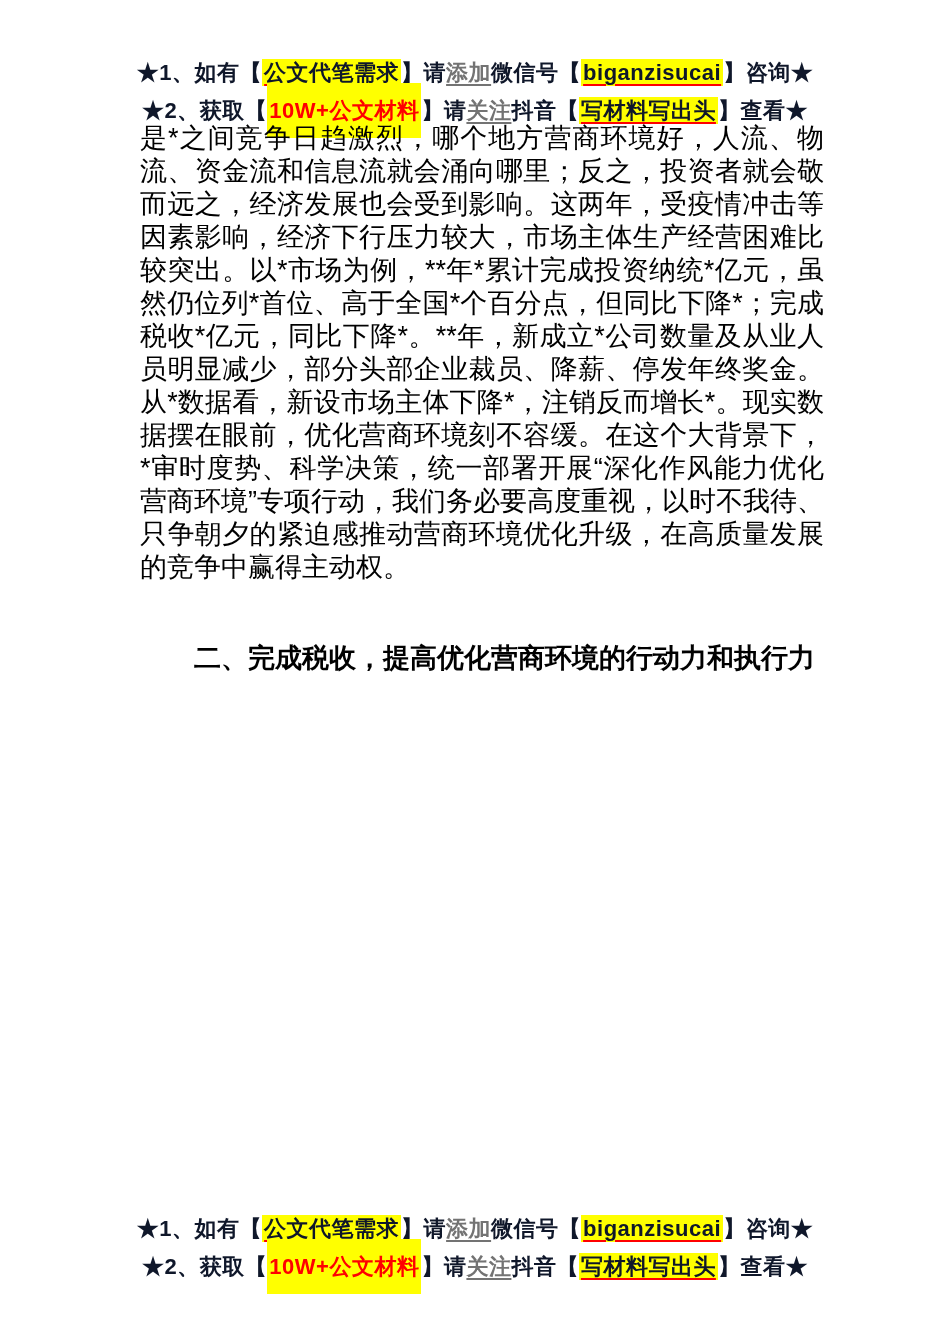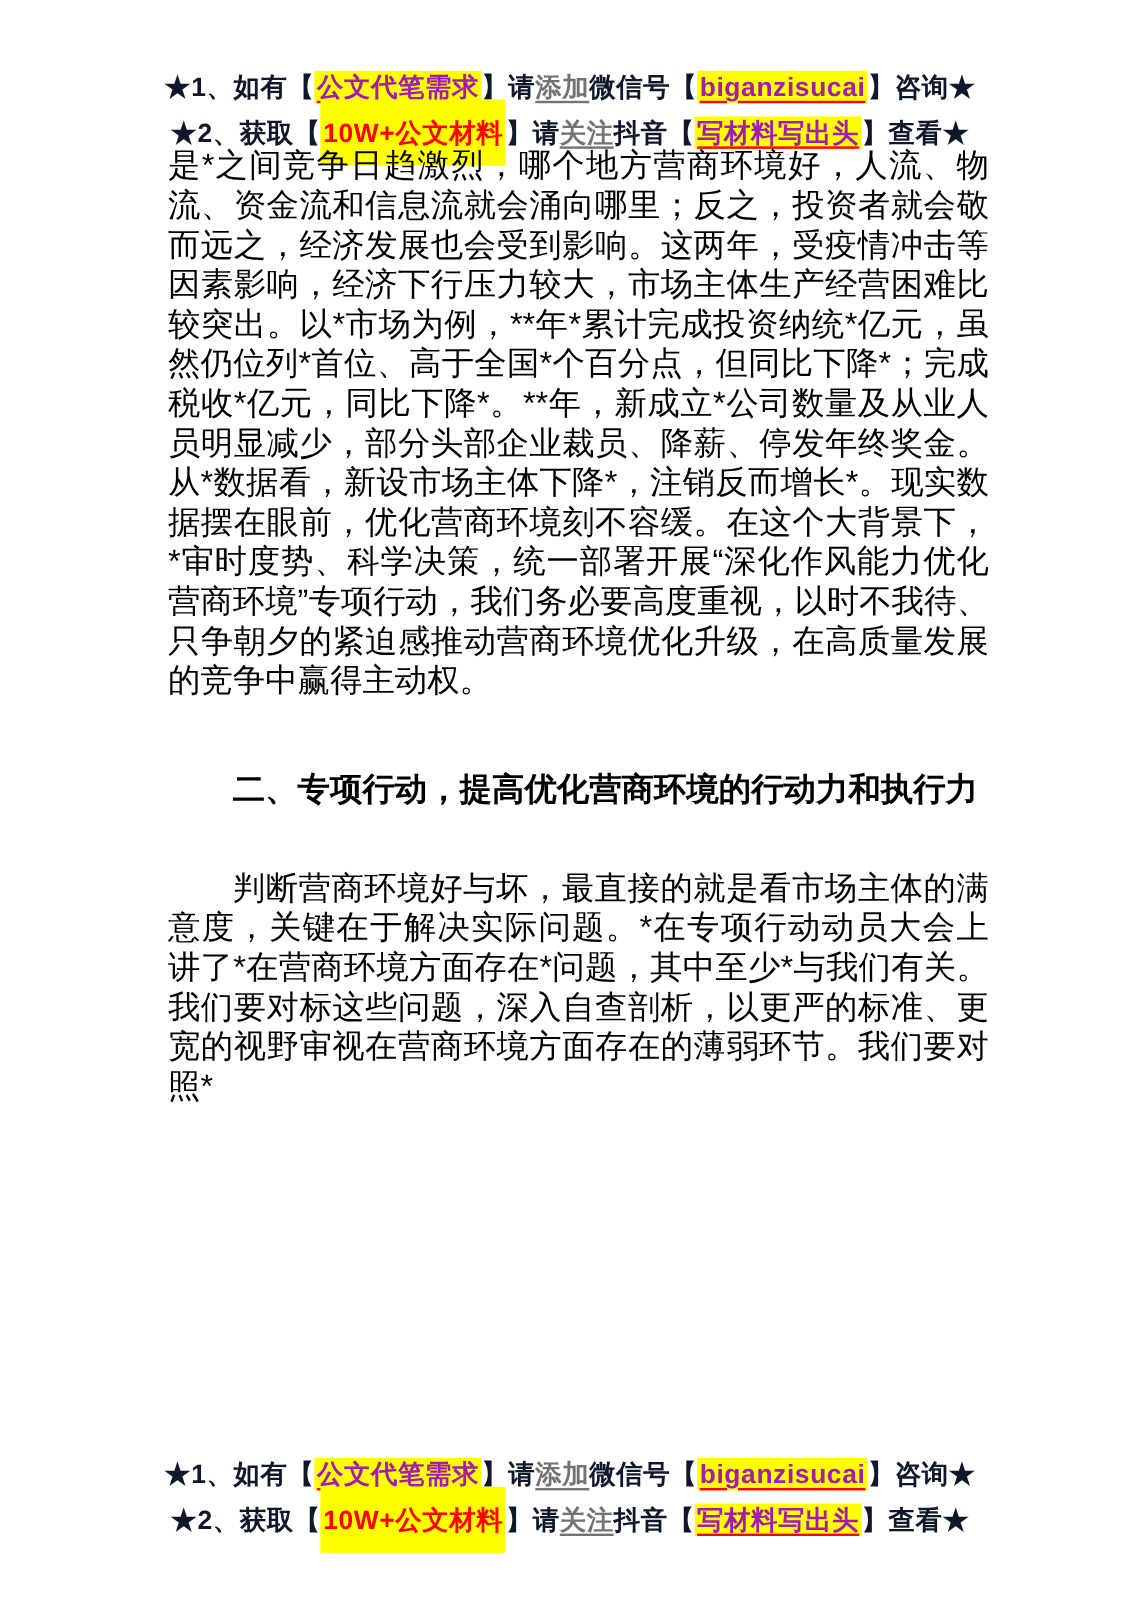--- a/index.html
+++ b/index.html
@@ -38,21 +38,21 @@
     text-decoration: underline;
     text-decoration-thickness: 2px;
     text-underline-offset: 4px;
   }
   .seg-highlight-red {
     color: #ff0000;
     background: #ffff00;
     padding: 15px 2px;
   }
   .seg-highlight-red-underline {
-    color: #a21caf;
+    color: #0f172a;
     background: #ffff00;
     padding: 1px 2px;
     text-decoration: underline;
     text-decoration-color: #ff0000;
     text-decoration-thickness: 2px;
     text-underline-offset: 4px;
   }
   
   .doc-body {
     position: absolute;
@@ -89,23 +89,22 @@
 <div class="page">
 
   <div class="banner header-banner" id="header-banner">
       <div class="banner-line"><span class="seg seg-plain">★1、如有【</span><span class="seg seg-highlight-red-underline">公文代笔需求</span><span class="seg seg-plain">】请</span><span class="seg seg-underline">添加</span><span class="seg seg-plain">微信号【</span><span class="seg seg-highlight-red-underline">biganzisucai</span><span class="seg seg-plain">】咨询★</span></div>
       <div class="banner-line"><span class="seg seg-plain">★2、获取【</span><span class="seg seg-highlight-red">10W+公文材料</span><span class="seg seg-plain">】请</span><span class="seg seg-underline">关注</span><span class="seg seg-plain">抖音【</span><span class="seg seg-highlight-red-underline">写材料写出头</span><span class="seg seg-plain">】查看★</span></div>
     </div>
 
   <div class="doc-body">
     <p class="para continuation">是*之间竞争日趋激烈，哪个地方营商环境好，人流、物流、资金流和信息流就会涌向哪里；反之，投资者就会敬而远之，经济发展也会受到影响。这两年，受疫情冲击等因素影响，经济下行压力较大，市场主体生产经营困难比较突出。以*市场为例，**年*累计完成投资纳统*亿元，虽然仍位列*首位、高于全国*个百分点，但同比下降*；完成税收*亿元，同比下降*。**年，新成立*公司数量及从业人员明显减少，部分头部企业裁员、降薪、停发年终奖金。从*数据看，新设市场主体下降*，注销反而增长*。现实数据摆在眼前，优化营商环境刻不容缓。在这个大背景下，*审时度势、科学决策，统一部署开展“深化作风能力优化营商环境”专项行动，我们务必要高度重视，以时不我待、只争朝夕的紧迫感推动营商环境优化升级，在高质量发展的竞争中赢得主动权。</p>
 
-    <p class="para heading">二、专项行动，提高优化营商环境的行动力和执行力</p>
+    <p class="para heading">二、完成税收，提高优化营商环境的行动力和执行力</p>
 
-    <p class="para indented">判断营商环境好与坏，最直接的就是看市场主体的满意度，关键在于解决实际问题。*在专项行动动员大会上讲了*在营商环境方面存在*问题，其中至少*与我们有关。我们要对标这些问题，深入自查剖析，以更严的标准、更宽的视野审视在营商环境方面存在的薄弱环节。我们要对照*</p>
   </div>
 
   <div class="banner footer-banner" id="footer-banner">
       <div class="banner-line"><span class="seg seg-plain">★1、如有【</span><span class="seg seg-highlight-red-underline">公文代笔需求</span><span class="seg seg-plain">】请</span><span class="seg seg-underline">添加</span><span class="seg seg-plain">微信号【</span><span class="seg seg-highlight-red-underline">biganzisucai</span><span class="seg seg-plain">】咨询★</span></div>
       <div class="banner-line"><span class="seg seg-plain">★2、获取【</span><span class="seg seg-highlight-red">10W+公文材料</span><span class="seg seg-plain">】请</span><span class="seg seg-underline">关注</span><span class="seg seg-plain">抖音【</span><span class="seg seg-highlight-red-underline">写材料写出头</span><span class="seg seg-plain">】查看★</span></div>
     </div>
 
 </div>
 
 </body></html>

